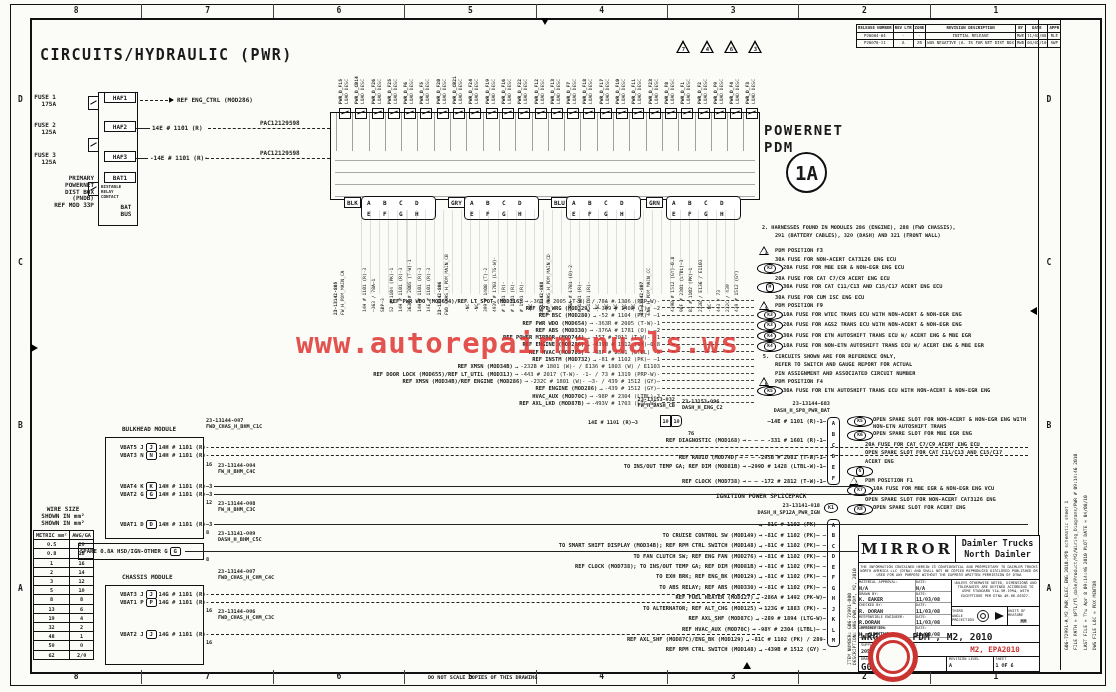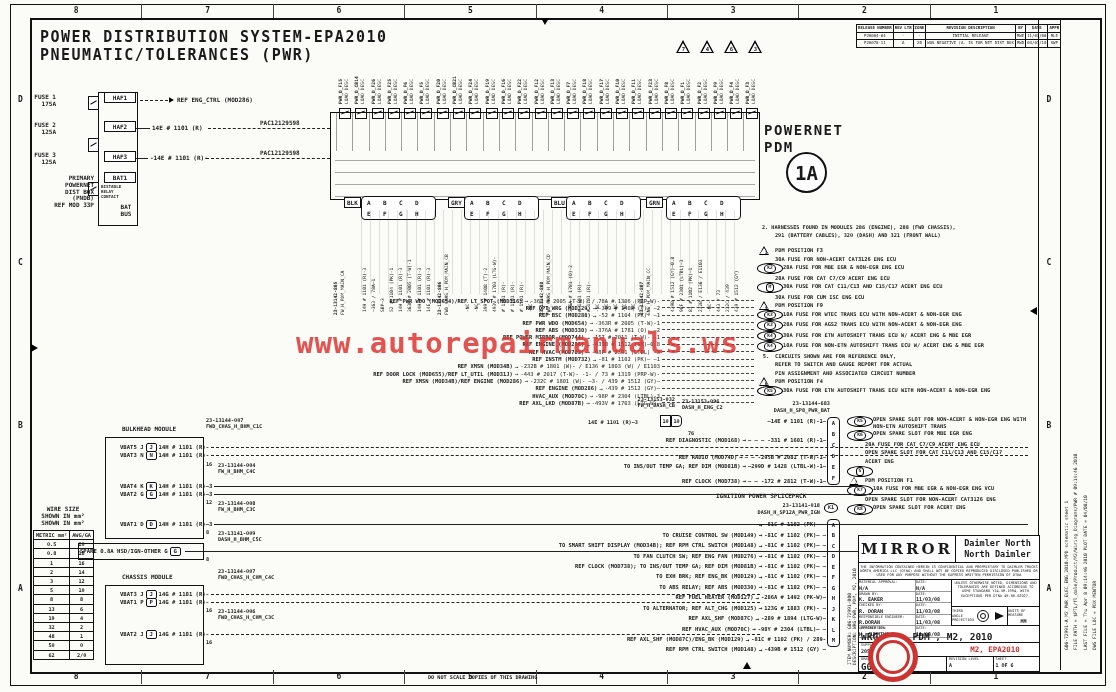--- a/index.html
+++ b/index.html
@@ -143,22 +143,21 @@
       <span class="vtext t4" style="height:620px;">FILE PATH = $PTL/fl_dale/Product/M2/Wiring_Diagrams/PWR  # 09:14:46 2010</span>
       <span class="vtext t4" style="height:620px;">LAST FILE = Thu Apr 8 09:14:46 2010    PLOT DATE = 04/08/10</span>
       <span class="vtext t4" style="height:620px;">DWG FILE LOC = PDX MENTOR</span>
     </div>
 
   <div class="abs blkmark-d" style="left:541px;top:18px;"></div>
   <div class="abs blkmark-r" style="left:31px;top:344px;"></div>
   <div class="abs blkmark-l" style="left:1030px;top:307px;"></div>
   <div class="abs blkmark-u" style="left:743px;top:662px;"></div>
 
-  <div class="abs title1" style="left:40px;top:28px;">POWER DISTRIBUTION SYSTEM-EPA2010</div>
-  <div class="abs title1" style="left:40px;top:46px;">PNEUMATIC/TOLERANCES  (PWR)</div>
+  <div class="abs title1" style="left:40px;top:46px;">CIRCUITS/HYDRAULIC  (PWR)</div>
 
   <div class="abs" style="left:856px;top:24px;width:182px;">
     <table class="rev">
       <tbody>
       <tr style="display:table-row;">
             <th>RELEASE NUMBER</th>
             <th>REV LTR</th>
             <th>ZONE</th>
             <th>REVISION DESCRIPTION</th>
             <th>BY</th>
@@ -940,21 +939,21 @@
   </div>
 
   <span class="abs vtext t4" style="left:847px;top:545px;height:120px;">ITEM NUMBER:  G06-72991-000</span>
   <span class="abs vtext t4" style="left:852px;top:545px;height:120px;">DESCRIPTION:  WRG-PWR, PDM, M2, 2010</span>
   <div class="abs tb" style="left:858px;top:535px;width:180px;height:135px;">
     <div class="tb-row" style="height:26px;">
       <div style="width:96px;border-right:1px solid #111;display:flex;align-items:center;justify-content:center;">
           <span class="daimler">MIRROR</span>
         </div>
       <div style="flex:1;text-align:center;font-size:8.5px;font-weight:bold;line-height:11px;padding-top:2px;">
-        <span>Daimler North</span><br><span>North Daimler</span>
+        <span>Daimler Trucks</span><br><span>North Daimler</span>
       </div>
     </div>
     <div class="tb-row conf" style="height:16px;align-items:center;">
         <span>THE INFORMATION CONTAINED HEREIN IS CONFIDENTIAL AND PROPRIETARY TO DAIMLER TRUCKS NORTH AMERICA LLC (DTNA) AND SHALL NOT BE COPIED REPRODUCED DISCLOSED PUBLISHED OR USED FOR ANY PURPOSE WITHOUT THE EXPRESS WRITTEN PERMISSION OF DTNA</span>
       </div>
     <div class="tb-row" style="height:45px;">
       <div style="width:92px;border-right:1px solid #111;display:flex;flex-direction:column;">
 
       <div style="flex:1;display:flex;border-bottom:1px solid #999;">
           <div style="flex:1.6;overflow:hidden;">

